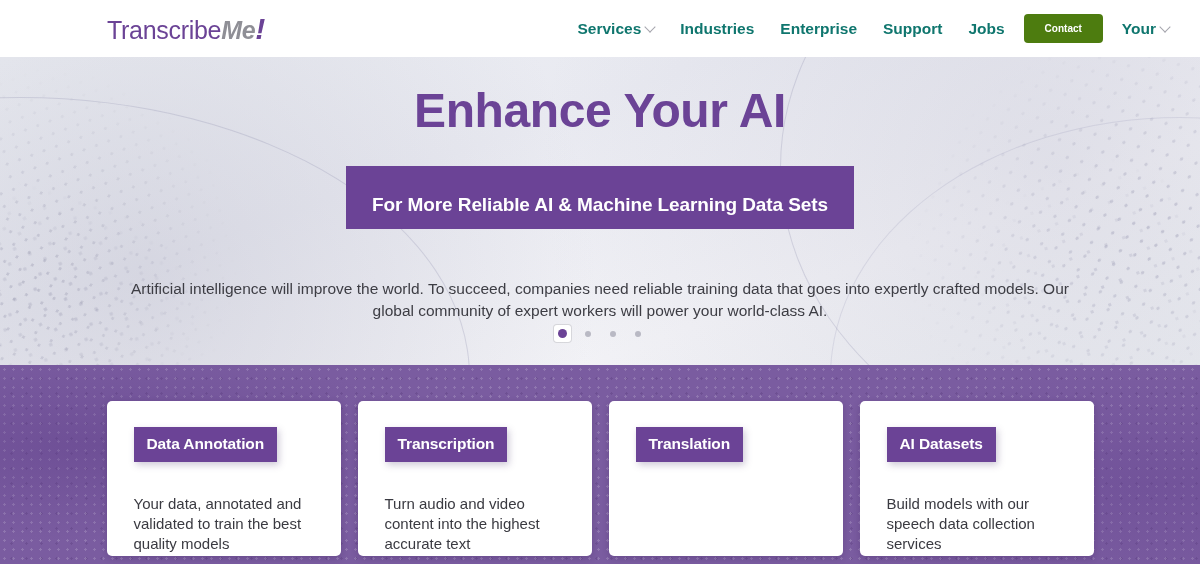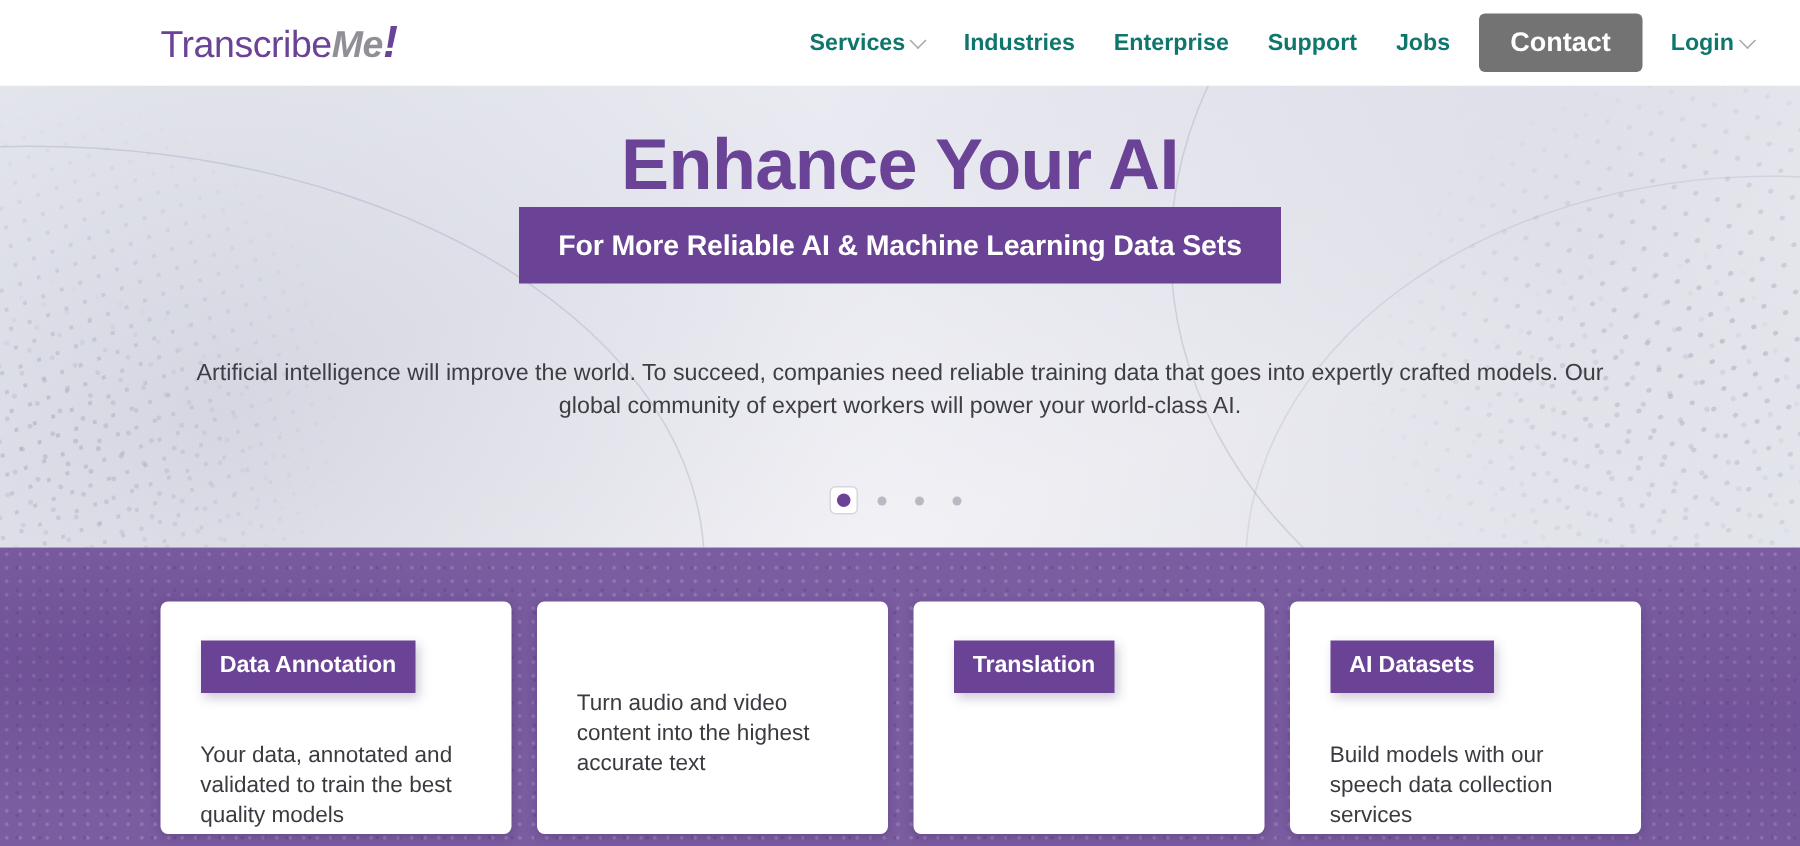--- a/index.html
+++ b/index.html
@@ -64,23 +64,23 @@
   }
   .chev {
     display: inline-block;
     width: 8px;
     height: 8px;
     border-right: 1.6px solid #a5a5ad;
     border-bottom: 1.6px solid #a5a5ad;
     transform: translateY(-2px) rotate(45deg);
   }
   .nav-cta {
-    background: #737373;
+    background: #4d7c0f;
     color: #ffffff;
-    font-size: 18px;
+    font-size: 10px;
     font-weight: bold;
     padding: 9px 21px;
     border-radius: 4px;
     margin: 16px 6px;
     white-space: nowrap;
     cursor: pointer;
     border: none;
     font-family: inherit;
   }
 
@@ -157,25 +157,26 @@
     margin-top: 28px;
     font-size: 48px;
     line-height: 1.1;
     font-weight: bold;
     color: #6b4396;
     letter-spacing: -0.4px;
   }
 
   .hero-banner {
     display: inline-block;
+    margin-top: 28px;
     background: #6b4396;
     color: #ffffff;
     font-size: 19px;
     font-weight: bold;
-    padding: 16px 26px 13px;
+    padding: 28px 26px 13px;
     letter-spacing: -0.1px;
   }
 
   .hero-para {
     margin: 49px auto 0;
     width: 980px;
     font-size: 15.5px;
     line-height: 1.42;
     color: #3d3d44;
   }
@@ -296,21 +297,21 @@
         <span>Support</span>
       </div>
 
       <div class="nav-item">
         <span>Jobs</span>
       </div>
 
       <button class="nav-cta">Contact</button>
 
       <div class="nav-item">
-        <span>Login</span>
+        <span>Your</span>
         <span class="chev"></span>
       </div>
 
     </div>
   </div>
 
   <div class="hero">
 
     <div class="hero-dots-l"></div>
     <div class="hero-dots-l2"></div>
@@ -347,20 +348,21 @@
     <div class="band-tex2"></div>
 
     <div class="cards">
 
       <div class="card">
         <div class="card-badge">Data Annotation</div>
         <div class="card-desc">Your data, annotated and validated to train the best quality models</div>
       </div>
 
       <div class="card">
+        <div class="card-badge">Transcription</div>
         <div class="card-desc">Turn audio and video content into the highest accurate text</div>
       </div>
 
       <div class="card">
         <div class="card-badge">Translation</div>
       </div>
 
       <div class="card">
         <div class="card-badge">AI Datasets</div>
         <div class="card-desc">Build models with our speech data collection services</div>

